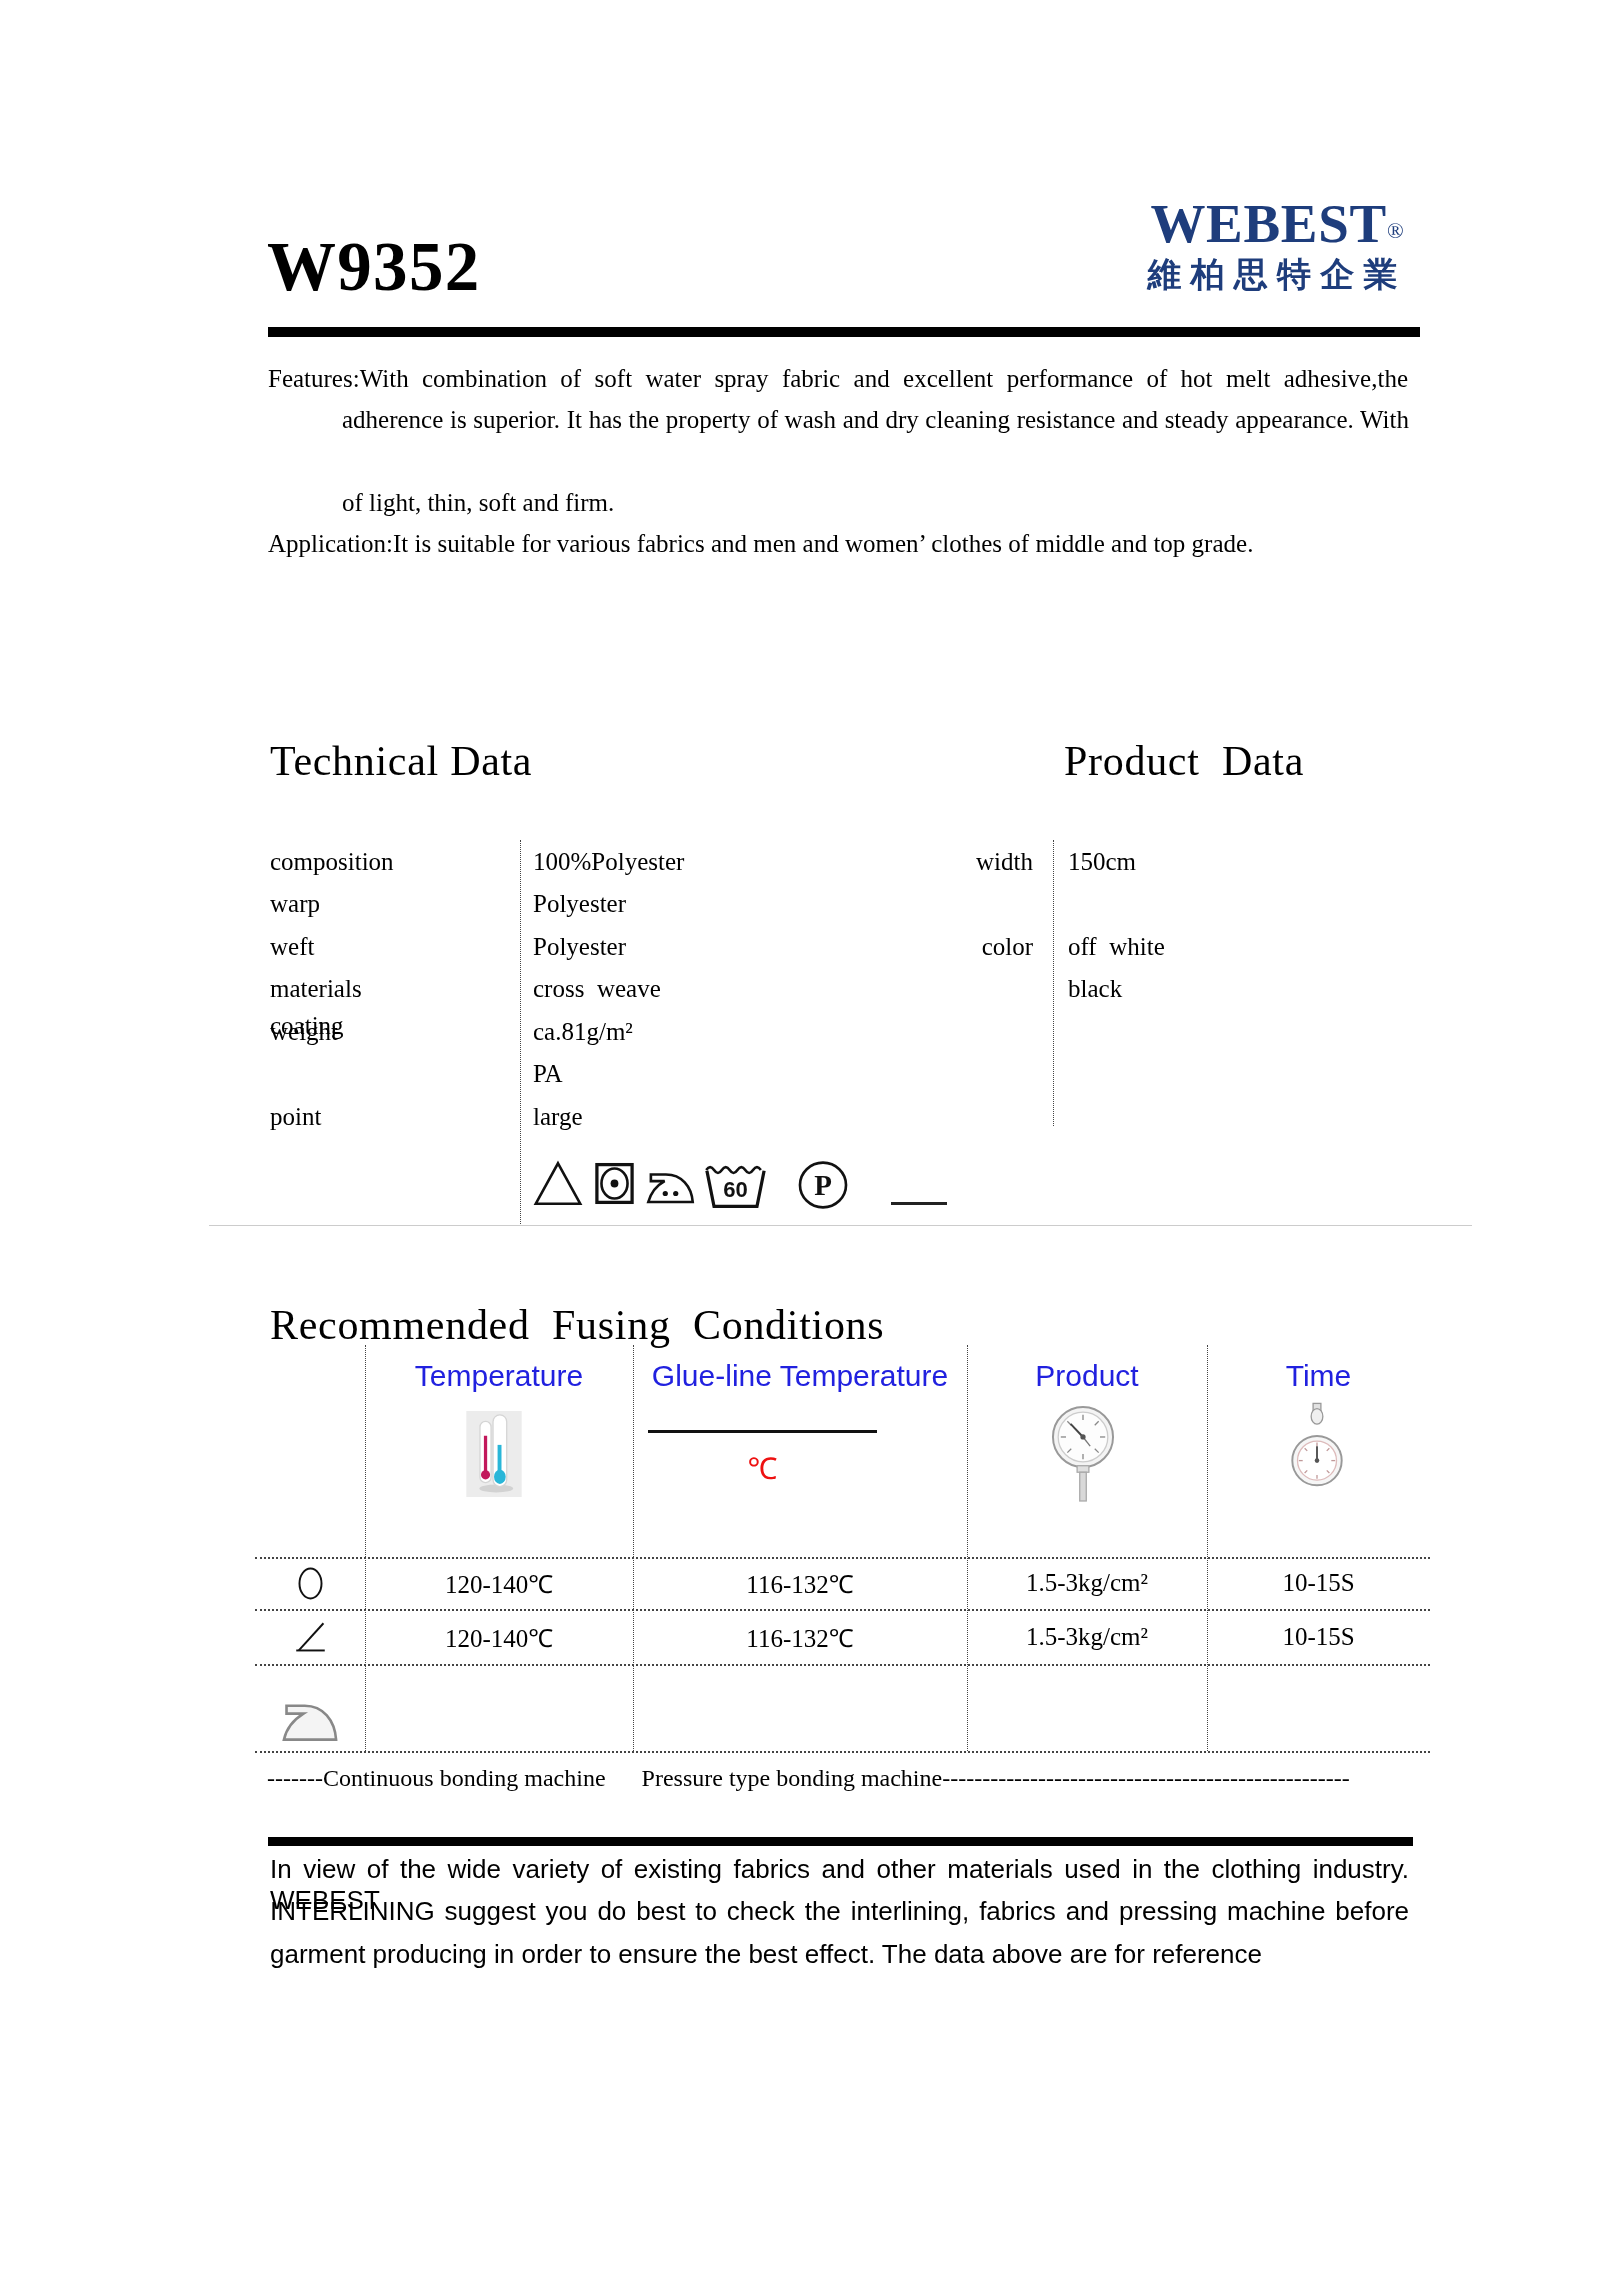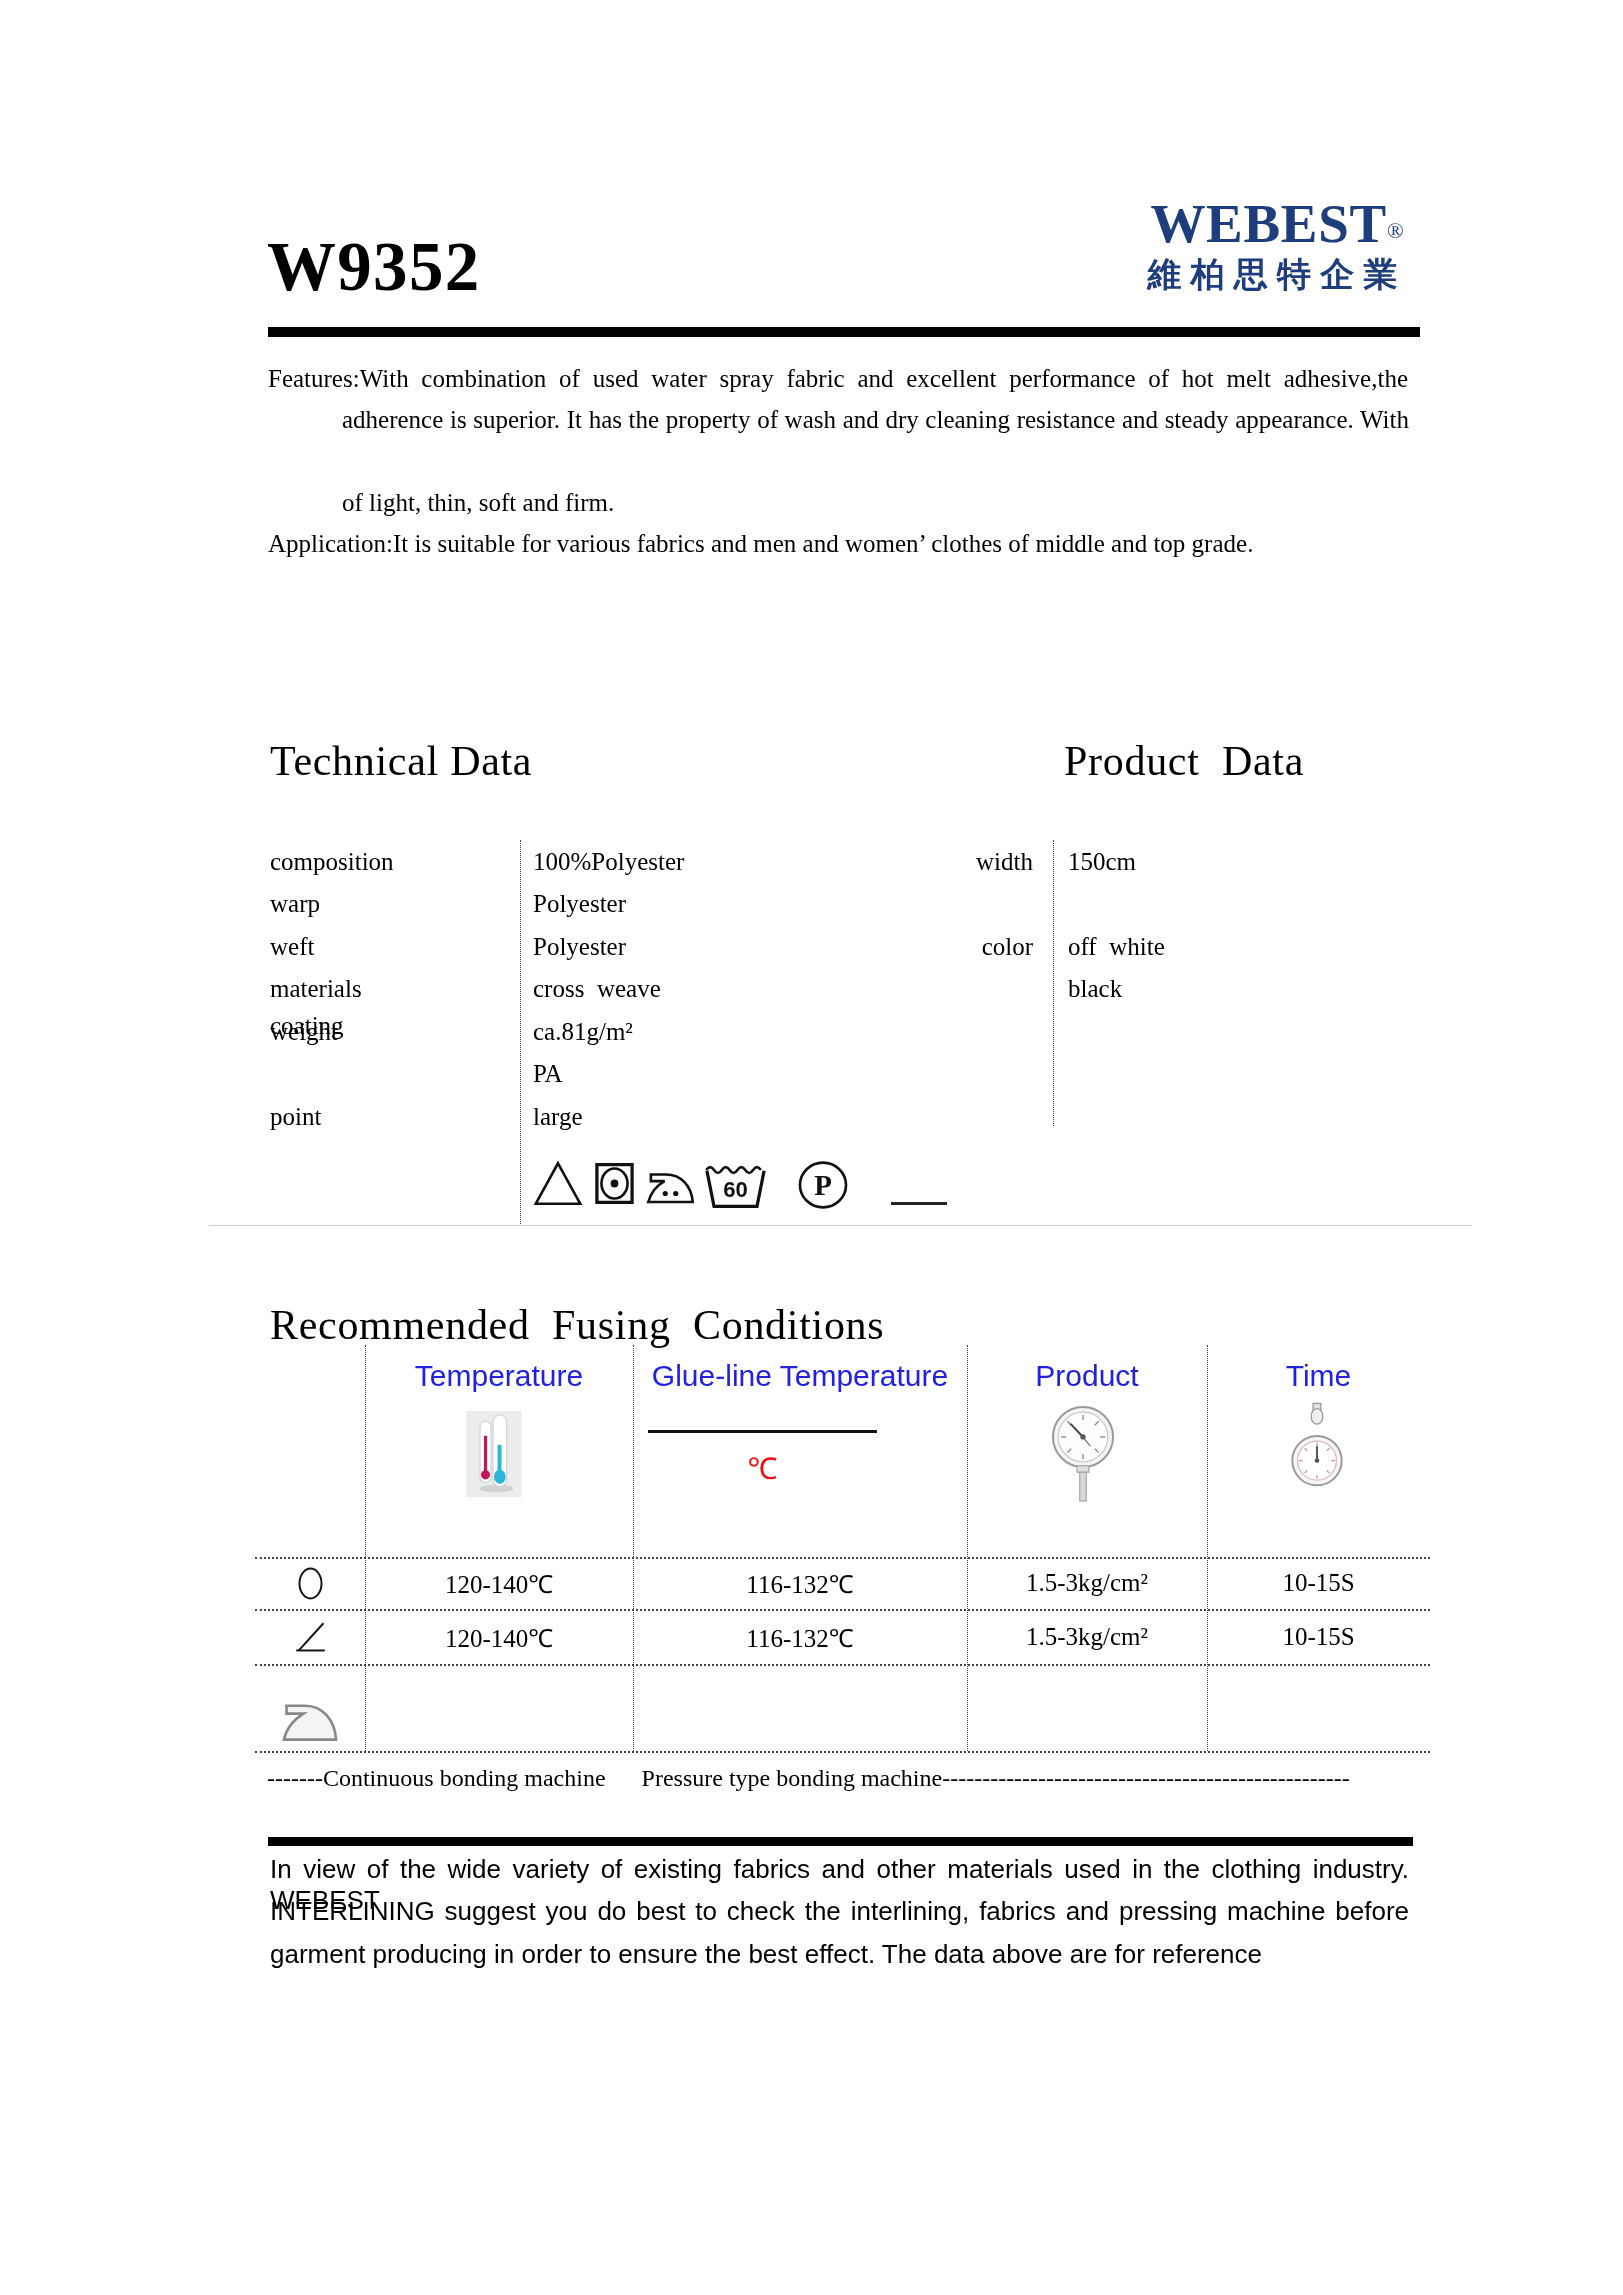--- a/index.html
+++ b/index.html
@@ -40,21 +40,21 @@
 
   <div class="abs product-code">W9352</div>
 
   <div class="abs logo">
     <div><span class="brand">WEBEST</span><span class="reg">®</span></div>
     <div class="cn sans">維柏思特企業</div>
   </div>
 
   <div class="abs rule-thick" style="top:327px;"></div>
 
-  <div class="abs bodyline jline" style="left:268px;top:364px;width:1140px;">Features:With combination of used water spray fabric and excellent performance of hot melt adhesive,the</div>
+  <div class="abs bodyline jline" style="left:268px;top:364px;width:1140px;">Features:With combination of soft water spray fabric and excellent performance of hot melt adhesive,the</div>
   <div class="abs bodyline jline" style="left:342px;top:405px;width:1067px;">adherence is superior. It has the property of wash and dry cleaning resistance and steady appearance. With</div>
   <div class="abs bodyline" style="left:342px;top:488px;">of light, thin, soft and firm.</div>
   <div class="abs bodyline" style="left:268px;top:529px;">Application:It is suitable for various fabrics and men and women’ clothes of middle and top grade.</div>
 
   <div class="abs section-title" style="left:270px;top:737px;">Technical Data</div>
   <div class="abs section-title pre" style="left:1064px;top:737px;">Product  Data</div>
 
   <div class="abs vdots" style="left:520px;top:840px;height:386px;"></div>
   <div class="abs vdots" style="left:1053px;top:840px;height:286px;"></div>
 

